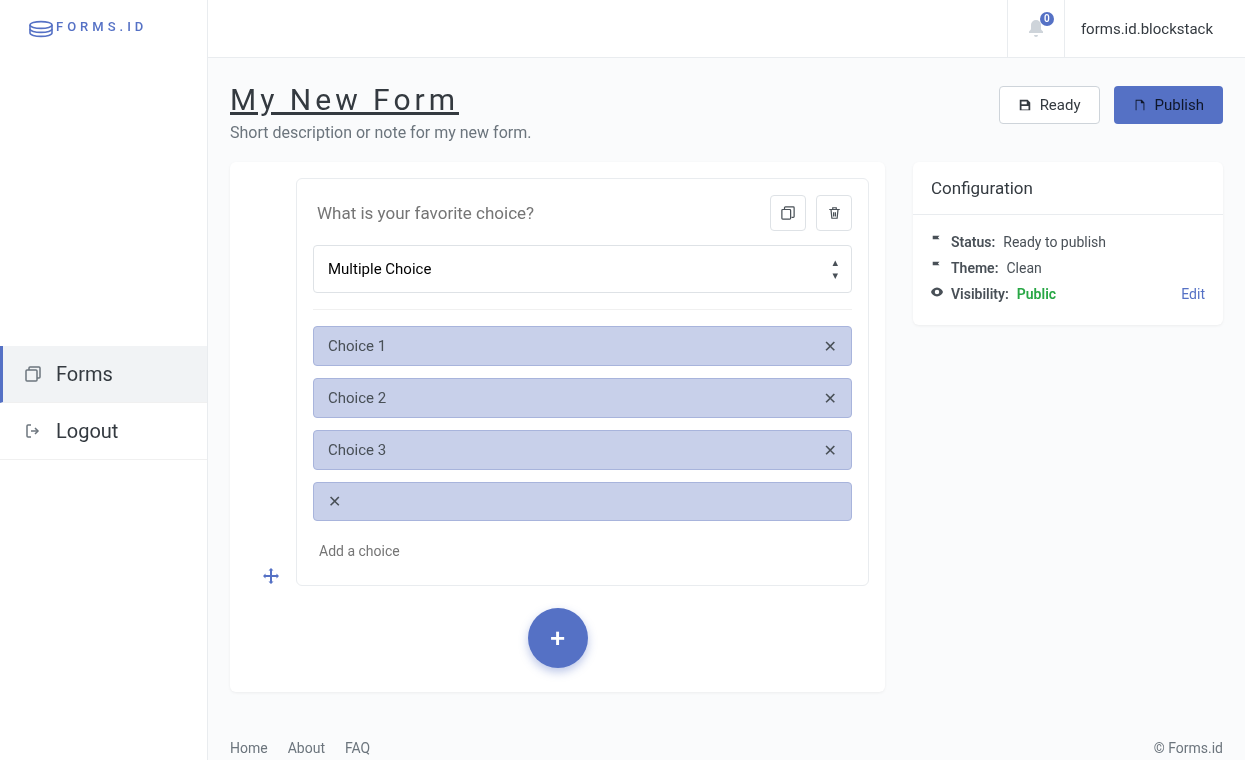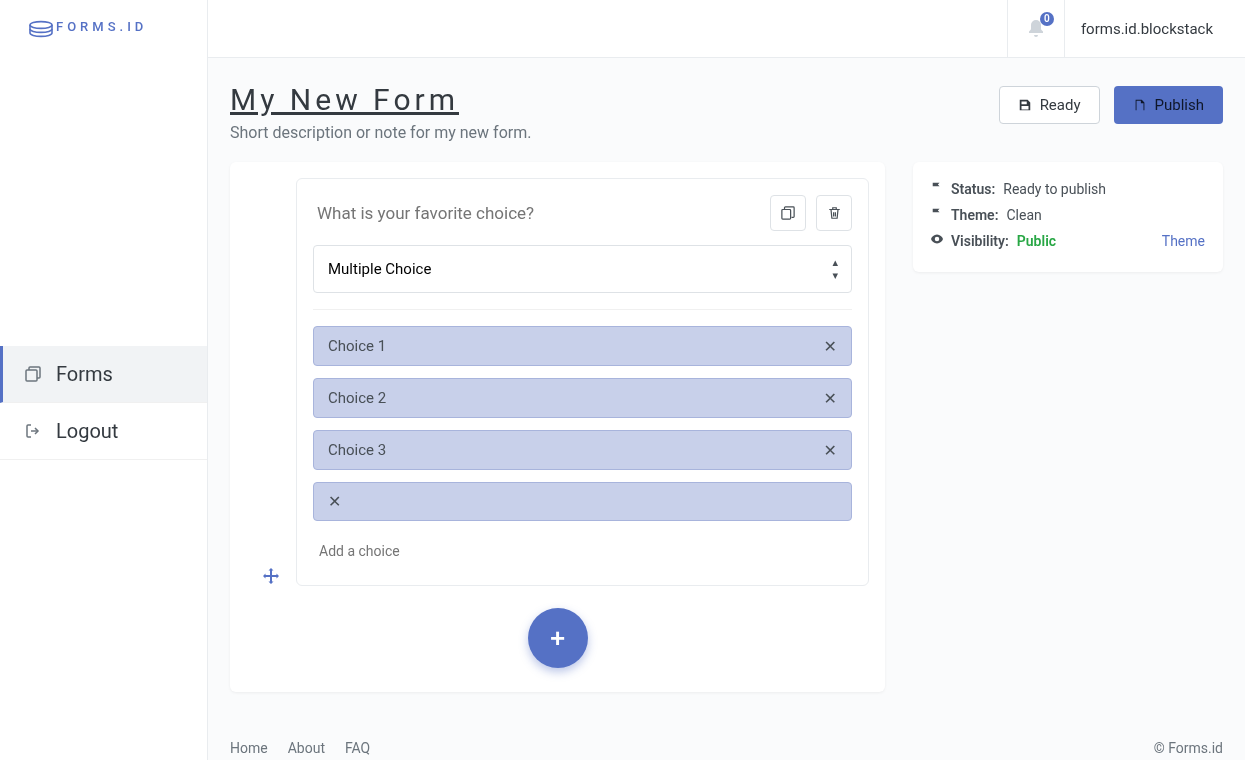--- a/index.html
+++ b/index.html
@@ -326,20 +326,21 @@
               <input class="add-choice" type="text" placeholder="Add a choice" style="">
             </div>
           </div>
 
           <button class="add-question">
             <span>+</span>
           </button>
         </div>
 
         <aside class="config">
+          <div class="config-head">Configuration</div>
           <div class="config-body">
             <div class="cfg-row">
               <svg viewBox="0 0 14 14" fill="currentColor">
                   <path d="M2 1v12M2 2h8l-2 2 2 2H2"></path>
                 </svg>
               <span class="cfg-label">Status:</span>
               <span class="cfg-value">Ready to publish</span>
             </div>
             <div class="cfg-row">
               <svg viewBox="0 0 14 14" fill="currentColor">
@@ -347,21 +348,21 @@
                 </svg>
               <span class="cfg-label">Theme:</span>
               <span class="cfg-value">Clean</span>
             </div>
             <div class="cfg-row">
               <svg viewBox="0 0 16 12" fill="currentColor">
                   <path d="M8 0C4 0 1 3 0 6c1 3 4 6 8 6s7-3 8-6c-1-3-4-6-8-6zm0 9a3 3 0 1 1 0-6 3 3 0 0 1 0 6z"></path>
                 </svg>
               <span class="cfg-label">Visibility:</span>
               <span class="cfg-public">Public</span>
-              <span class="cfg-edit">Theme</span>
+              <span class="cfg-edit">Edit</span>
             </div>
           </div>
         </aside>
       </div>
 
       <footer class="footer">
         <div class="footer-links">
           <span>Home</span>
           <span>About</span>
           <span>FAQ</span>

